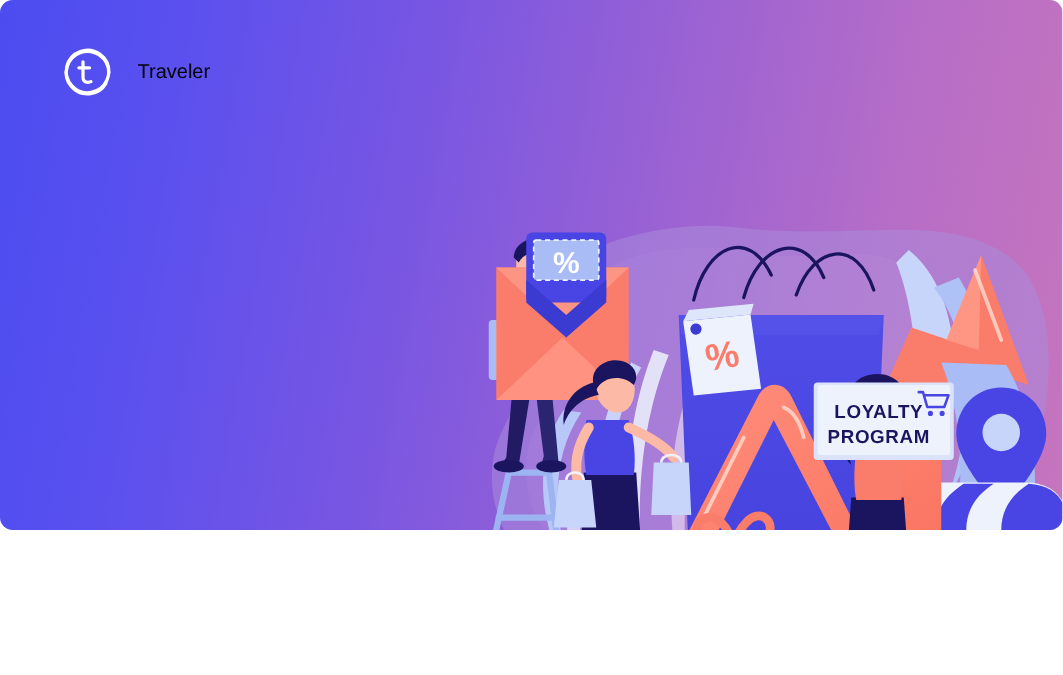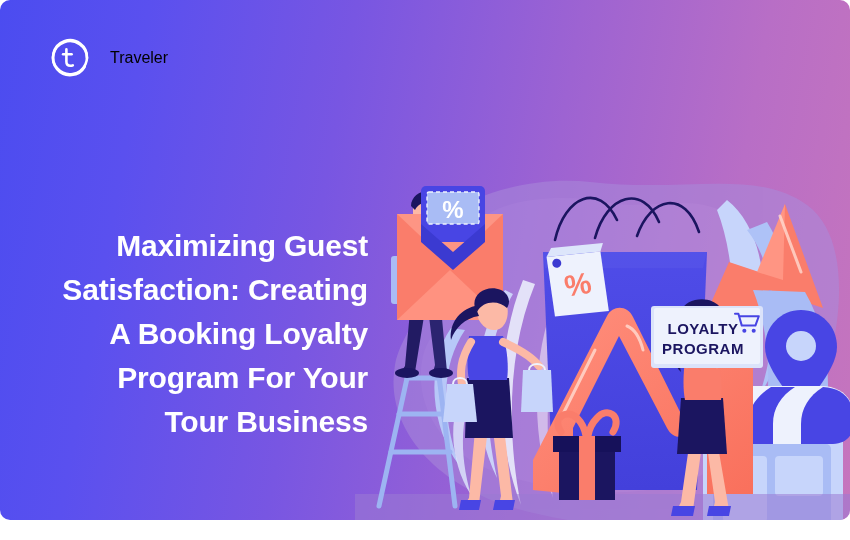--- a/index.html
+++ b/index.html
@@ -6,25 +6,24 @@
   html,body { width:850px; height:540px; }
   body {
     font-family: "Liberation Sans", sans-serif;
     background:#ffffff;
     overflow:hidden;
   }
 
   #banner-card {
     position:relative;
     width:850px;
-    height:520px;
+    height:424px;
     border-radius:10px;
     overflow:hidden;
     background:linear-gradient(100deg,#4b4cf0 0%,#5a50ef 16%,#7856e2 38%,#9d63d2 62%,#b86ec6 82%,#c675bd 100%);
-    text-align:right;
   }
 
   
   #brand {
     position:absolute;
     left:48px; top:36px;
     display:flex; align-items:center; gap:18px;
   }
   #brand-mark { width:44px; height:44px; display:block; }
 
@@ -56,21 +55,20 @@
   <div id="brand">
     <svg id="brand-mark" viewBox="0 0 44 44">
       <path d="M37.5 28.2 A17 17 0 1 1 39 22 A17 17 0 0 1 37.5 28.2" fill="none" stroke="#ffffff" stroke-width="2.6" stroke-linecap="round" transform="rotate(0 22 22)"></path>
       <path d="M36.8 30.5 A17 17 0 1 1 39 22" fill="none" stroke="#ffffff" stroke-width="2.6" stroke-linecap="round"></path>
       <path d="M18.4 13.4 L18.4 25.8 C18.4 28.4 20.0 29.8 22.4 29.8 C23.4 29.8 24.2 29.6 24.8 29.3" fill="none" stroke="#ffffff" stroke-width="2.6" stroke-linecap="round" stroke-linejoin="round"></path>
       <path d="M15.1 18.2 L23.6 18.2" fill="none" stroke="#ffffff" stroke-width="2.6" stroke-linecap="round"></path>
     </svg>
     <span>Traveler</span>
   </div>
 
-  <h1 id="headline">Maximizing Guest Satisfaction: Creating A Booking Loyalty Program For Your Tour Business</h1>
 
   <div id="illustration">
     <svg viewBox="0 0 495 380" xmlns="http://www.w3.org/2000/svg">
       <defs>
         <clipPath id="frame">
             <rect x="0" y="0" width="495" height="380"></rect>
           </clipPath>
         <linearGradient id="coralGrad" x1="0" y1="0" x2="1" y2="1">
           <stop offset="0" stop-color="#ff8f7d"></stop>
             <stop offset="1" stop-color="#f9705c"></stop>

